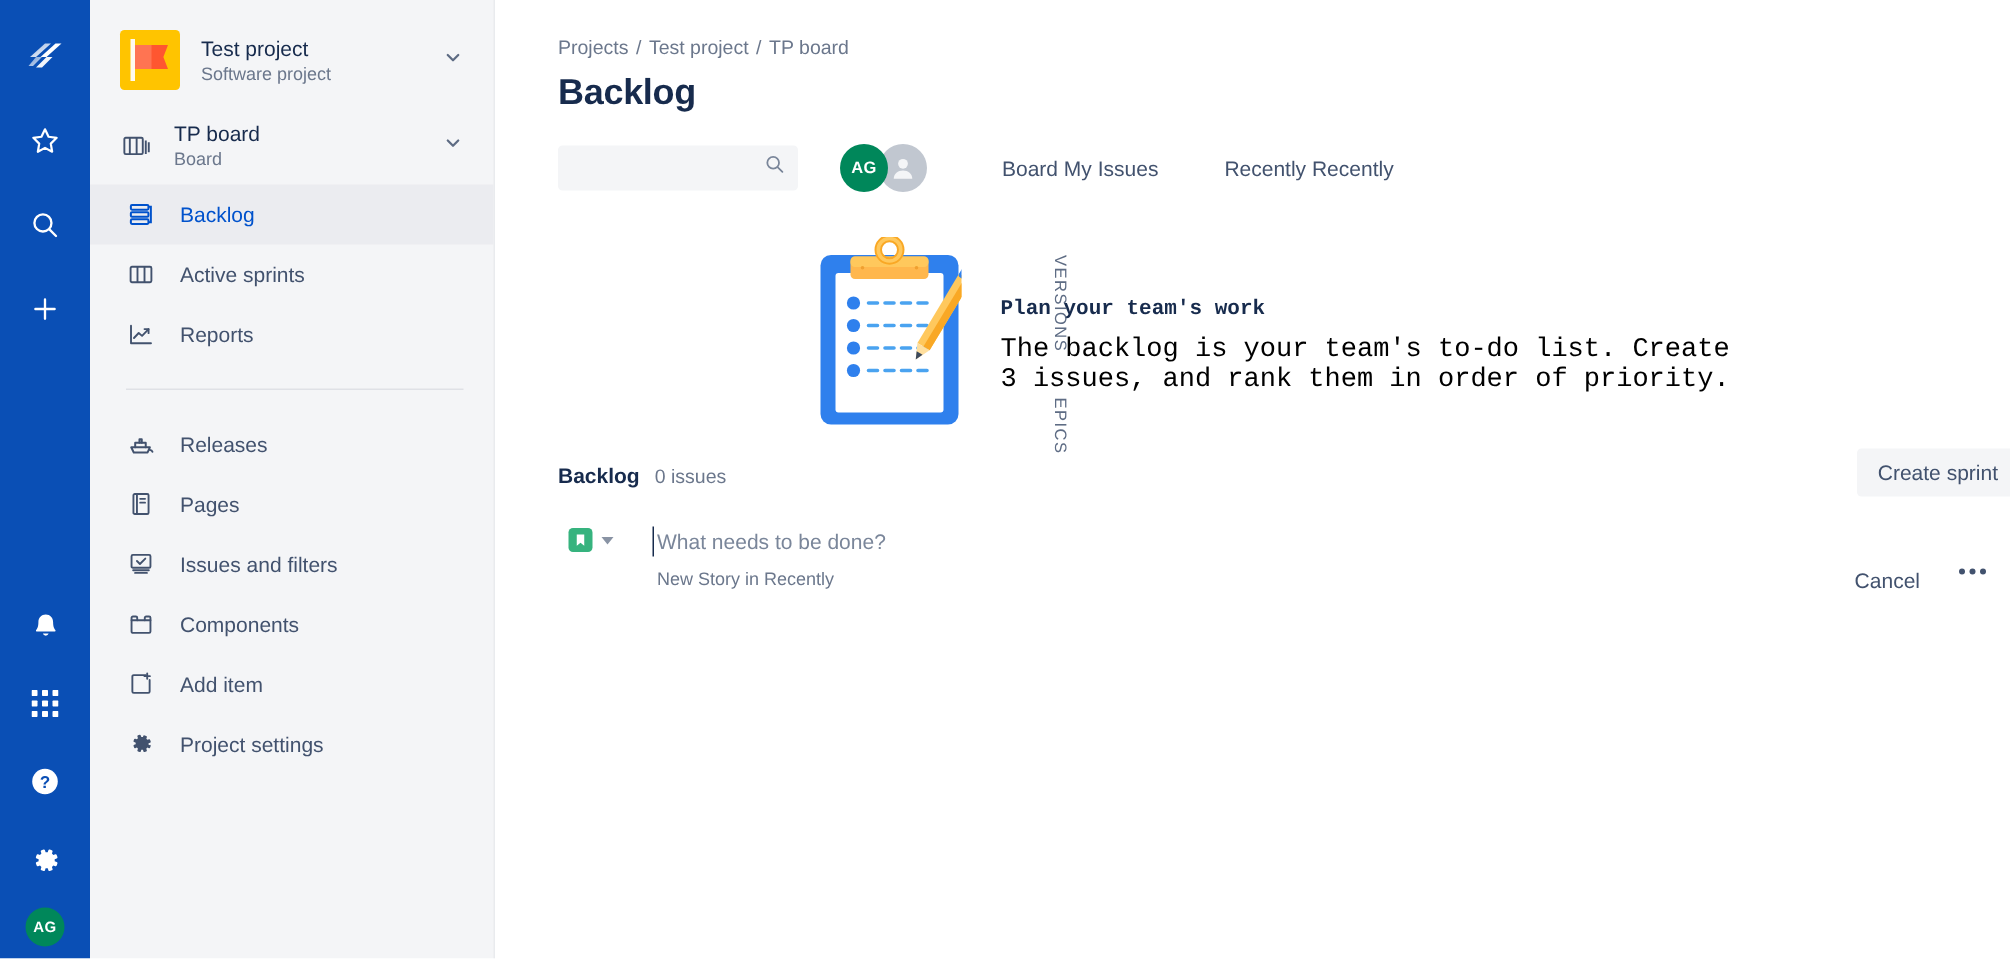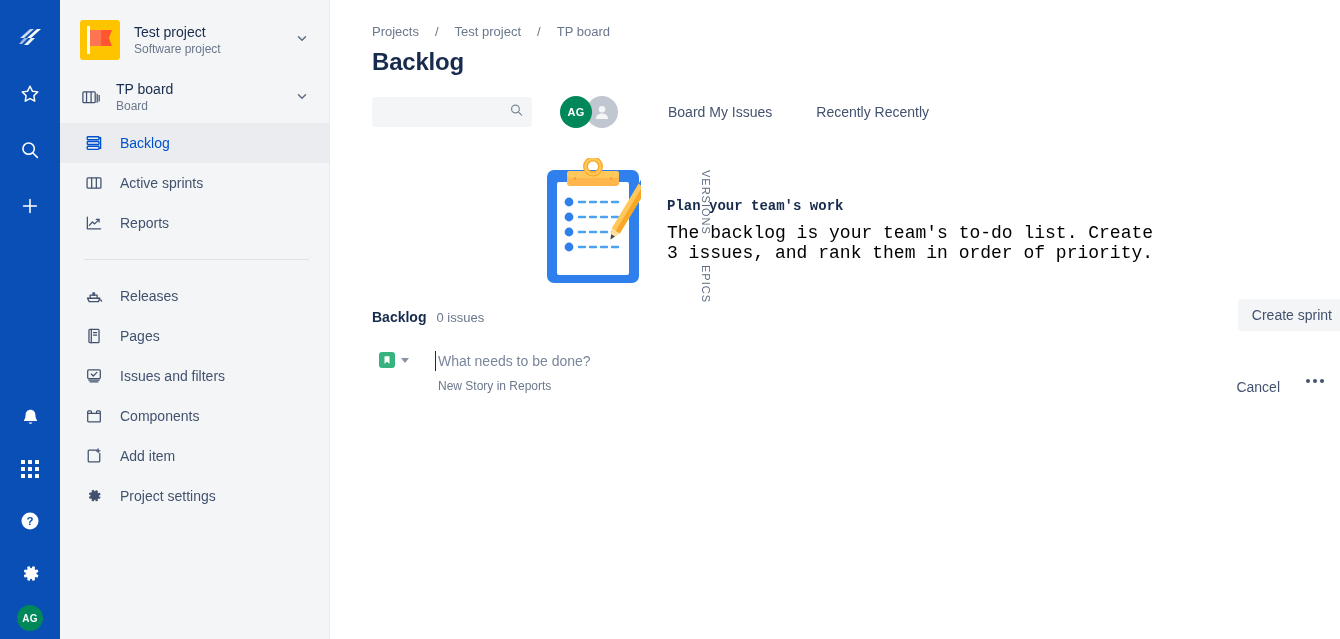--- a/index.html
+++ b/index.html
@@ -99,21 +99,21 @@
   }
   .nav-group2 { margin-top: 0; }
   .nav-group2 .nav-item { height: 40px; }
 
   
   .main {
     flex: 1; height: 639px; background: #fff;
     position: relative; overflow: hidden;
   }
   .breadcrumb {
-    display: flex; align-items: center; gap: 16px;
+    display: flex; align-items: center; gap: 5px;
     padding: 24px 0 0 42px; font-size: 13px; color: #6b778c; text-align: center;
   }
   .breadcrumb a { color: #6b778c; text-decoration: none; cursor: pointer; }
   .breadcrumb .sep { color: #6b778c; }
   .page-title {
     font-size: 24px; font-weight: bold; color: #172b4d;
     padding: 9px 0 0 42px; letter-spacing: -.2px;
   }
 
   .top-actions {
@@ -535,21 +535,21 @@
         <div class="issue-type-btn">
           <span class="story-ico">
             <svg width="10" height="10" viewBox="0 0 12 12" fill="#ffffff">
               <path d="M3 1.6h6v9l-3-2.4-3 2.4z"></path>
             </svg>
           </span>
           <span class="caret-sm"></span>
         </div>
         <div class="issue-input-wrap">
           <input class="issue-input" type="text" placeholder="What needs to be done?" style="">
-          <div class="issue-hint">New Story in Reports</div>
+          <div class="issue-hint">New Story in Recently</div>
         </div>
         <div class="row-actions">
           <div class="cancel-link">Cancel</div>
           <div class="row-more">
             <i></i>
               <i></i>
               <i></i>
           </div>
         </div>
       </div>

